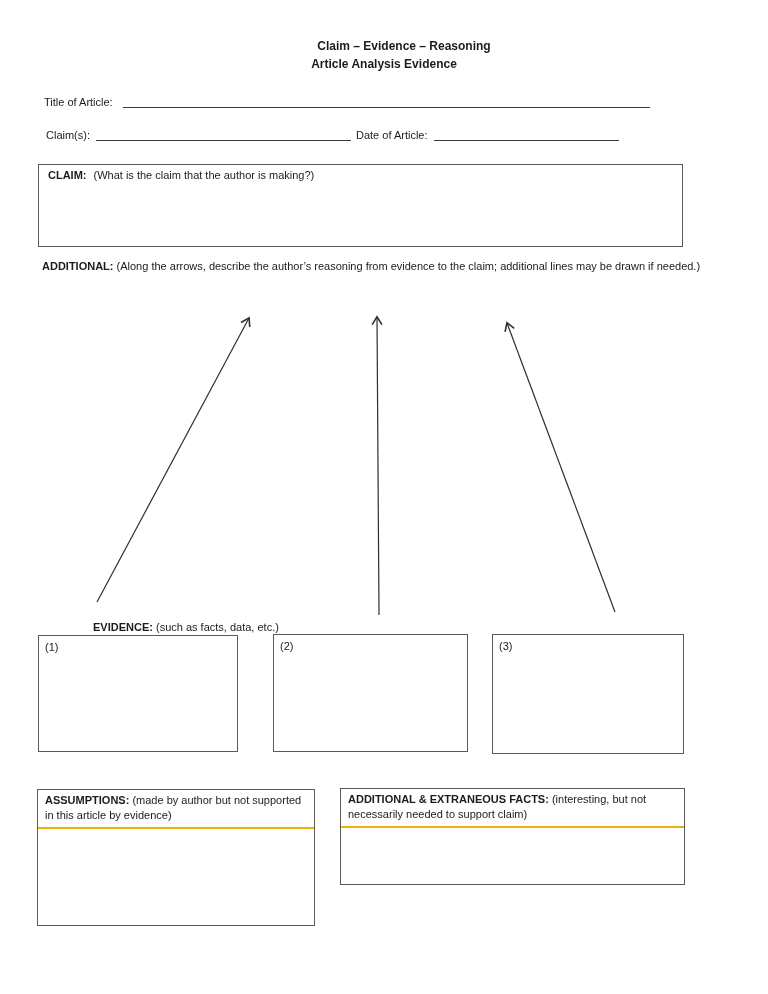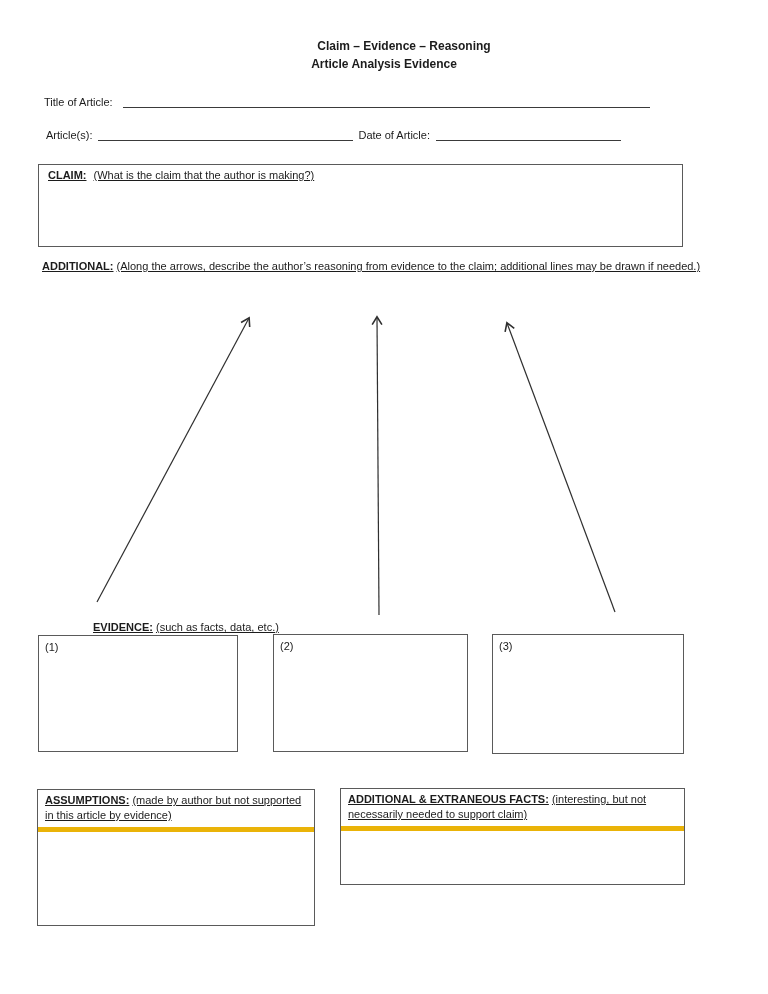--- a/index.html
+++ b/index.html
@@ -19,41 +19,41 @@
     overflow: hidden;
   }
   .abs { position: absolute; }
   .doc-title {
     left: 0; right: 0;
     text-align: center;
     font-weight: bold;
     font-size: 12px;
     line-height: 17px;
   }
-  .bold { font-weight: bold; text-decoration: underline; }
-  .hint { font-weight: normal; text-decoration: underline; }
+  .bold { font-weight: bold; }
+  .hint { font-weight: normal; }
   .field-row { white-space: nowrap; }
   .fill-line {
     display: inline-block;
     border-bottom: 1px solid #3a3a3a;
     height: 12px;
     vertical-align: -2px;
   }
   .rule-box {
     border: 1px solid #5a5a5a;
     background: #ffffff;
     box-sizing: border-box;
   }
   .claim-box { padding: 3px 9px; }
   .claim-hint { margin-left: 7px; }
   .reasoning-text { width: 662px; }
   .ev-box { padding: 4px 6px; }
   .half-box { padding: 0; display: flex; flex-direction: column; }
   .box-header {
-    border-bottom: 5px solid #eab308;
+    border-bottom: 2px solid #eab308;
     padding: 3px 7px 4px 7px;
   }
   .box-body { flex: 1; }
   svg.arrows {
     position: absolute;
     left: 0; top: 0;
     pointer-events: none;
   }
 </style>
 </head>
@@ -62,21 +62,21 @@
 <div class="page">
 
   <div class="abs doc-title" style="top:38px;padding-left:40px;">Claim – Evidence – Reasoning</div>
   <div class="abs doc-title" style="top:56px;">Article Analysis Evidence</div>
 
   <div class="abs field-row" style="left:44px; top:95px;">
     <span>Title of Article:</span><span class="fill-line" style="width:527px; margin-left:10px;"></span>
   </div>
 
   <div class="abs field-row" style="left:46px; top:128px;">
-    <span>Article(s):</span><span class="fill-line" style="width:255px; margin-left:6px;"></span><span style="margin-left:5px;">Date of Article:</span><span class="fill-line" style="width:185px; margin-left:6px;"></span>
+    <span>Claim(s):</span><span class="fill-line" style="width:255px; margin-left:6px;"></span><span style="margin-left:5px;">Date of Article:</span><span class="fill-line" style="width:185px; margin-left:6px;"></span>
   </div>
 
   <div class="abs rule-box claim-box" style="left:38px; top:164px; width:645px; height:83px;">
     <span class="bold">CLAIM:</span><span class="hint claim-hint">(What is the claim that the author is making?)</span>
     <div style="height:50px;"></div>
   </div>
 
   <div class="abs reasoning-text" style="left:42px; top:259px;">
     <span class="bold">ADDITIONAL:</span>
     <span class="hint">(Along the arrows, describe the author’s reasoning from evidence to the claim; additional lines may be drawn if needed.)</span>

